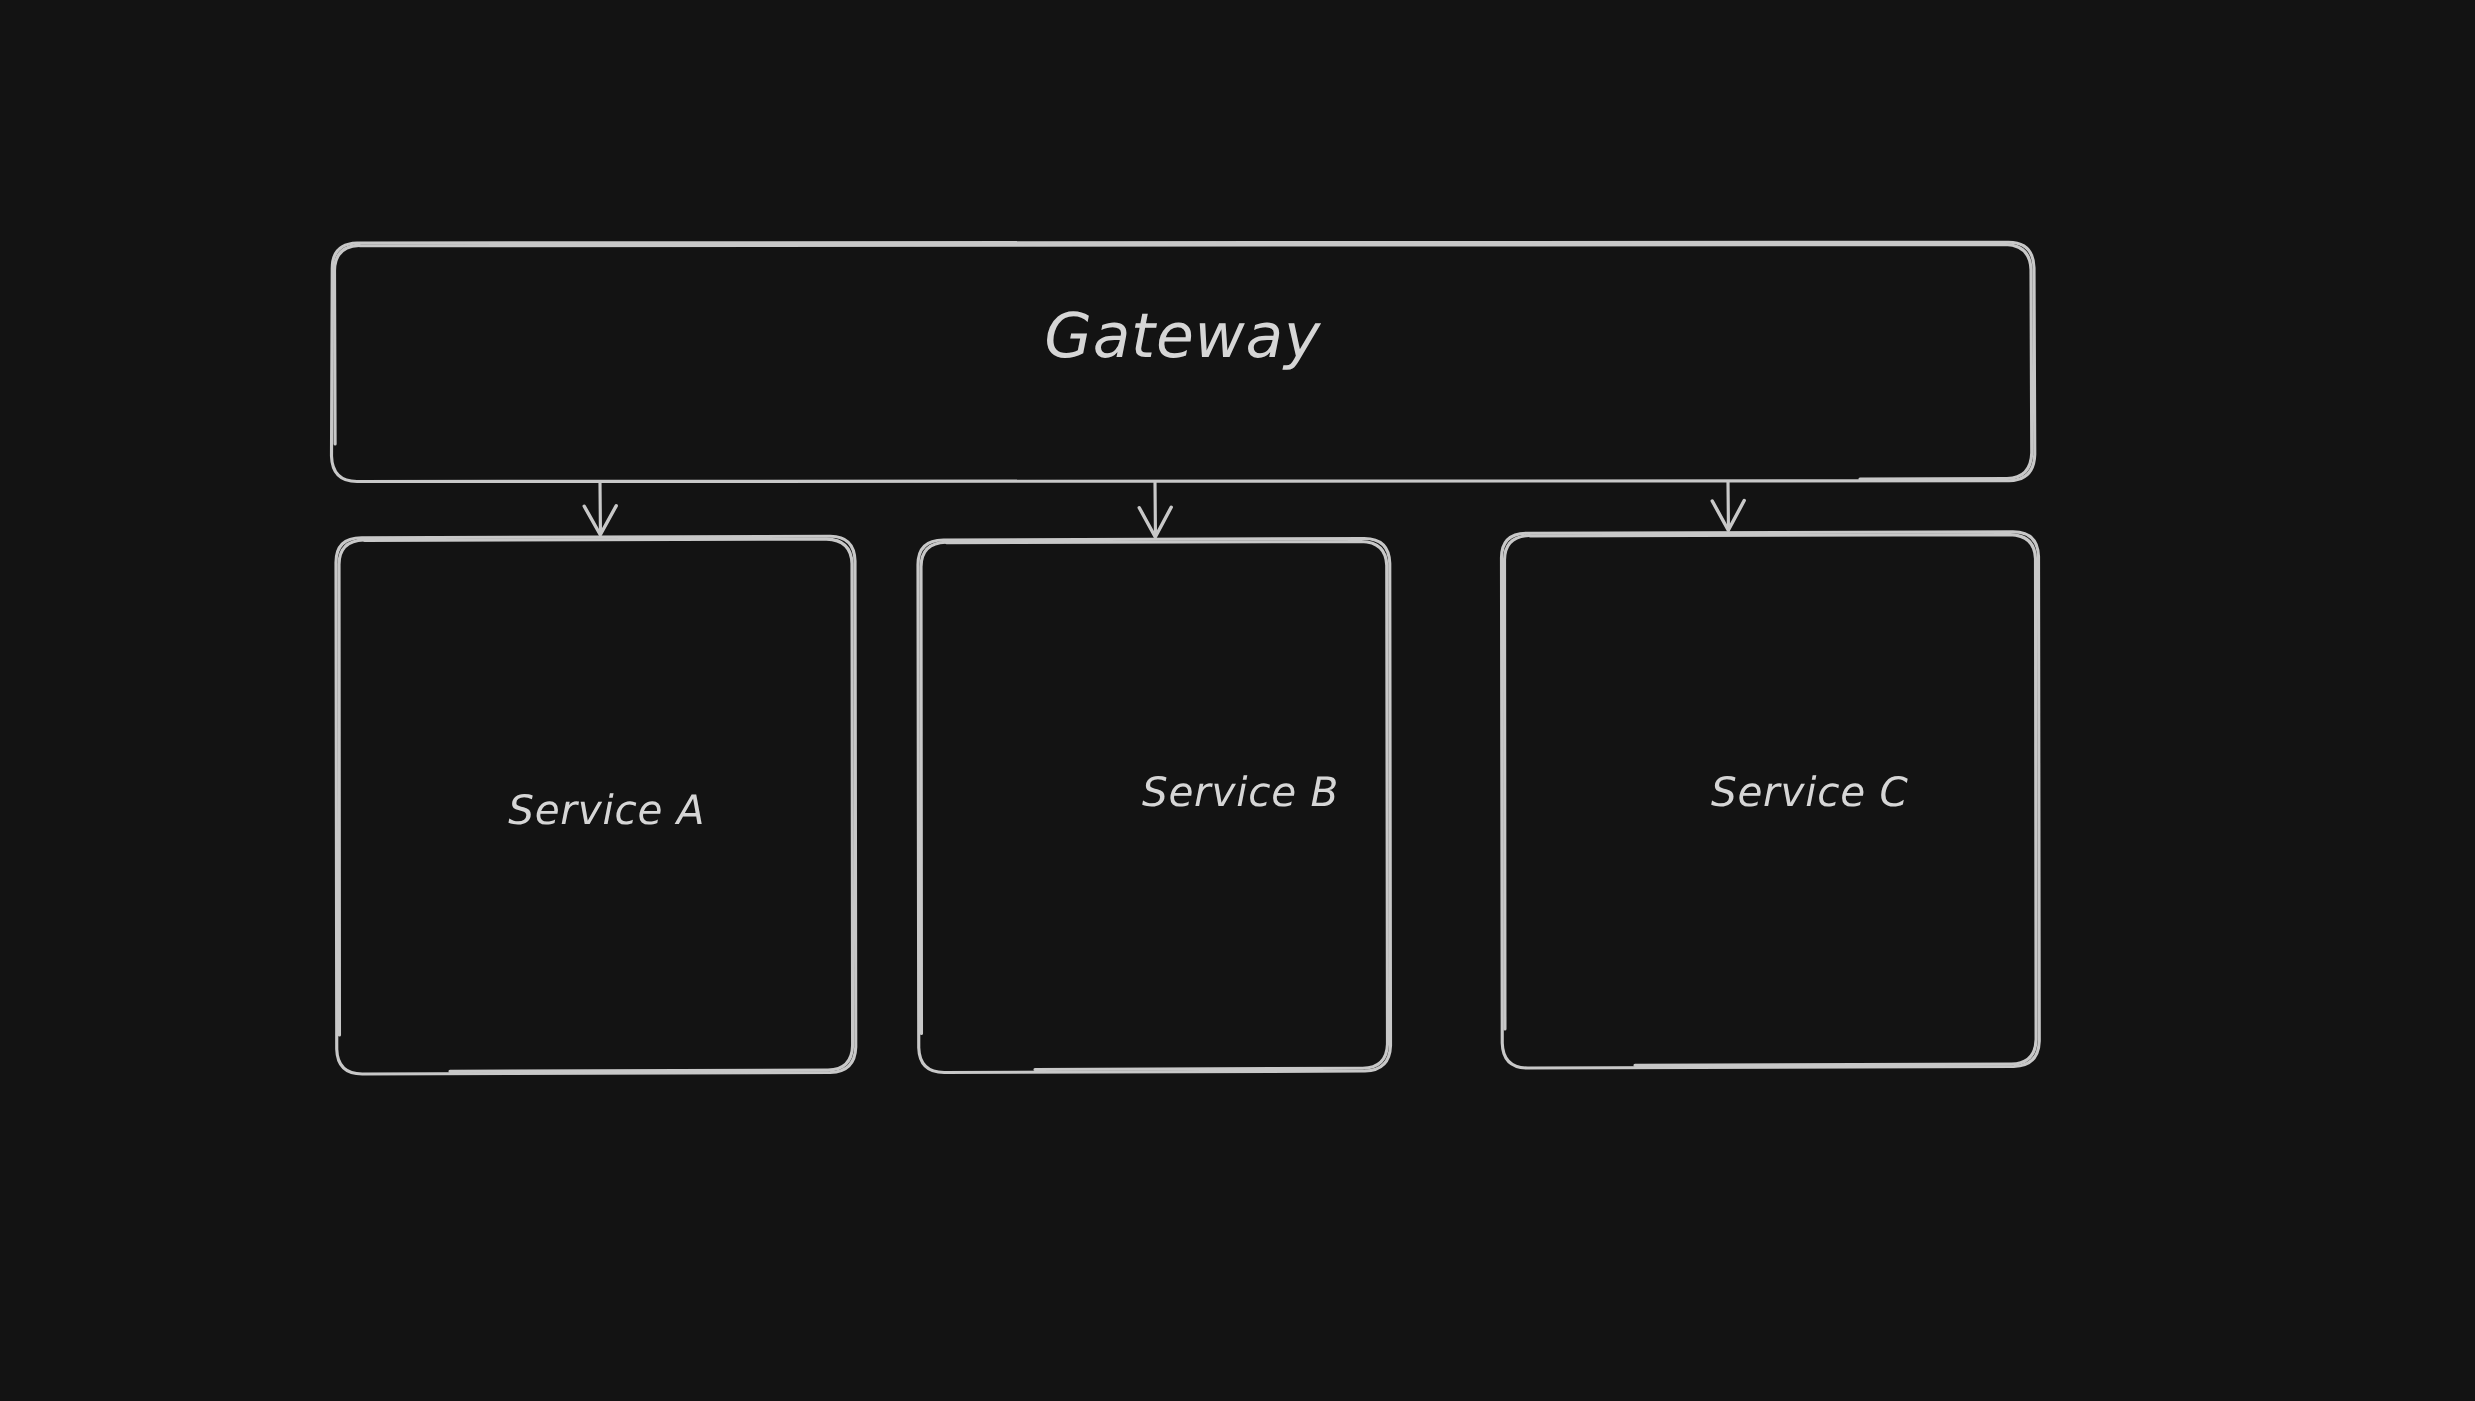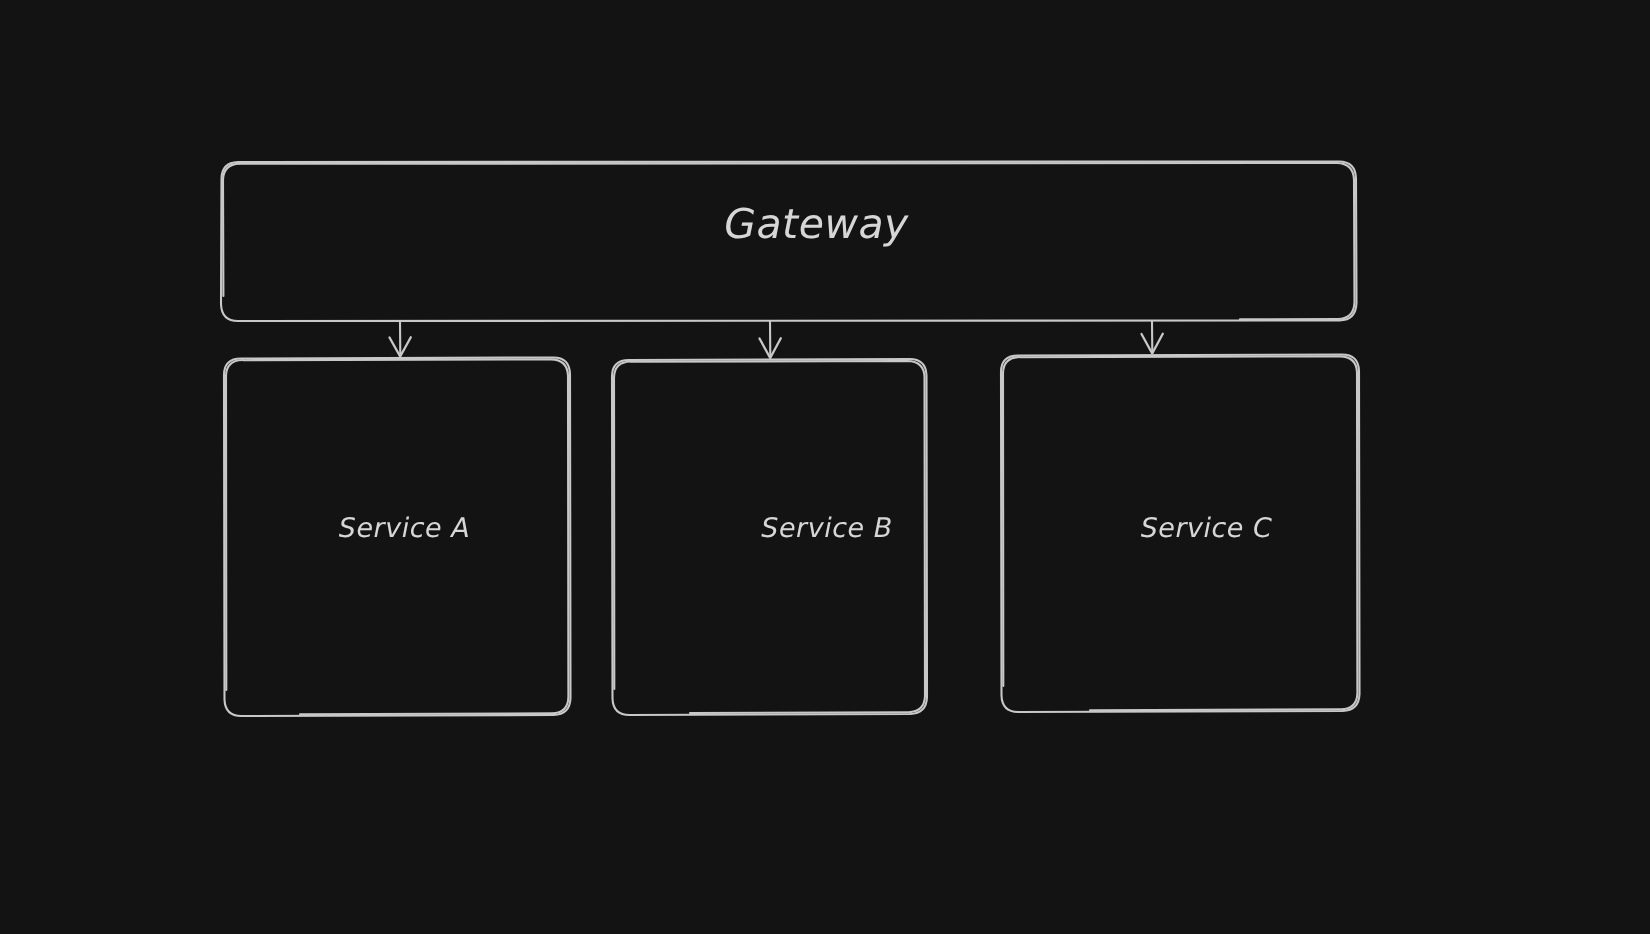--- a/index.html
+++ b/index.html
@@ -113,23 +113,23 @@
       </g>
 
       <g>
         <path d="M1152,321.5 L1152.3,352.5"></path>
         <path d="M1141.5,334 L1152.2,353.5 L1162.8,333.7" stroke-width="2.3"></path>
       </g>
 
     </g>
   </svg>
 
-  <div class="node-label" id="gateway-label" style="color: rgb(214, 214, 214); margin-left: 28px;">Gateway</div>
+  <div class="node-label" id="gateway-label" style="color: rgb(214, 214, 214);">Gateway</div>
 
-  <div class="node-label service-label" id="service-a-label" style="color: rgb(214, 214, 214);">Service A</div>
+  <div class="node-label service-label" id="service-a-label" style="color: rgb(214, 214, 214); margin-top: 12px;">Service A</div>
 
   <div class="node-label service-label" id="service-b-label" style="color: rgb(214, 214, 214); padding-left: 34px;">Service B</div>
 
   <div class="node-label service-label" id="service-c-label" style="color: rgb(214, 214, 214);">Service C</div>
 
   <div class="hit" id="gateway-hit"></div>
   <div class="hit" id="svc-a-hit"></div>
   <div class="hit" id="svc-b-hit"></div>
   <div class="hit" id="svc-c-hit"></div>
 

